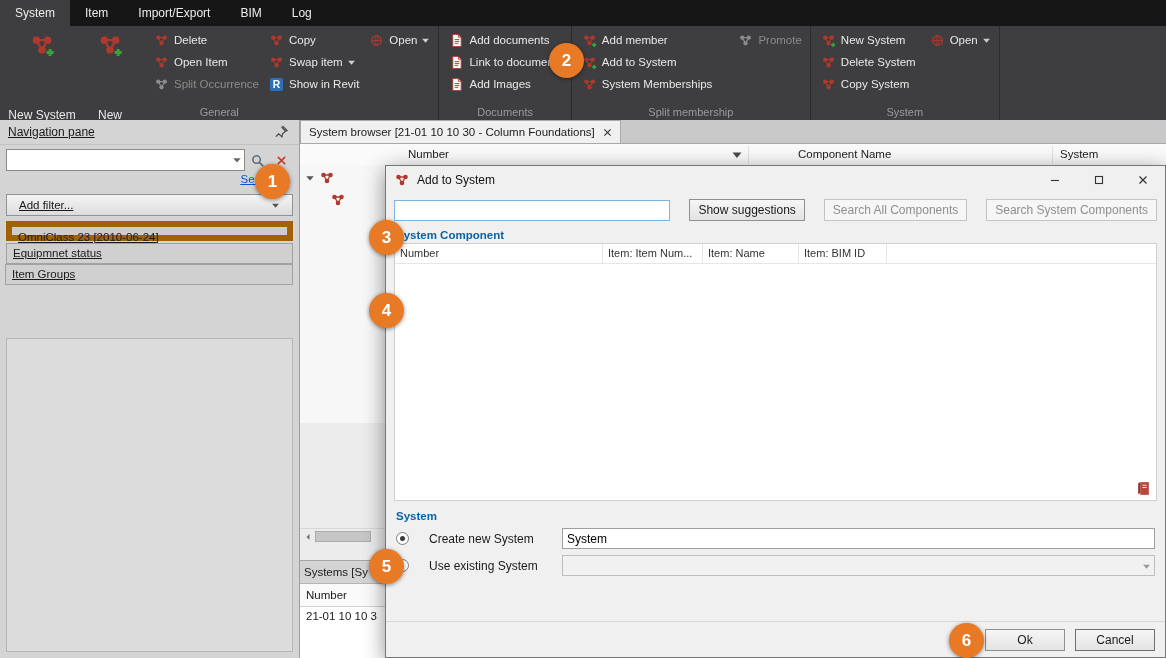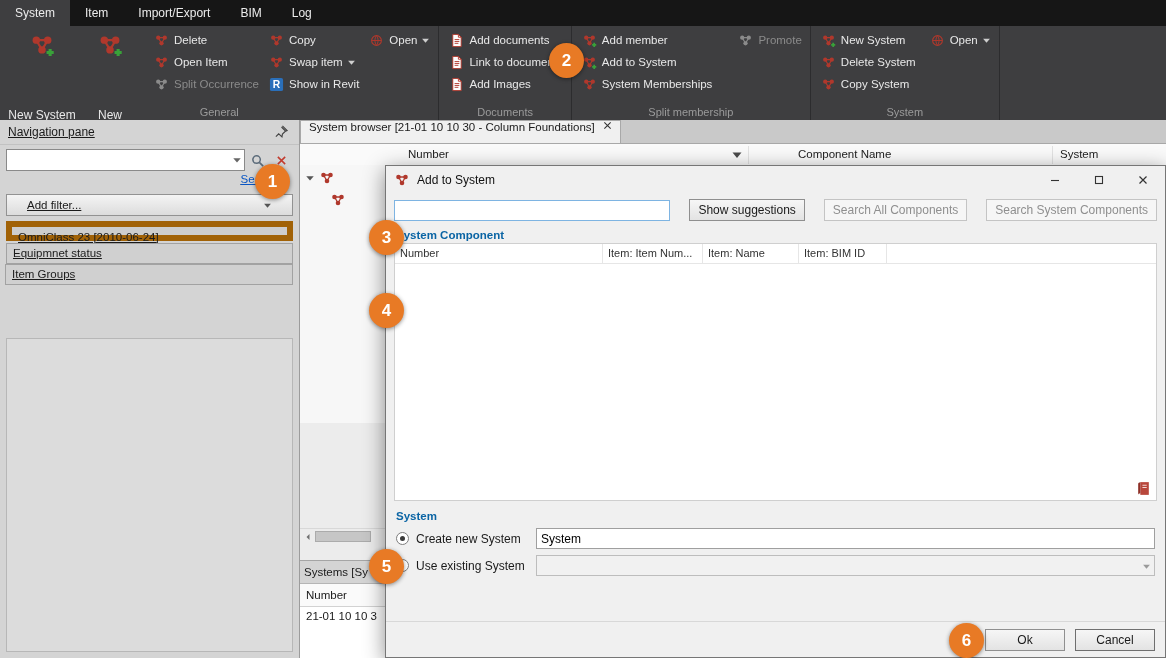--- a/index.html
+++ b/index.html
@@ -32,35 +32,35 @@
            border-right:1px solid #9c9c9c;box-sizing:border-box;text-decoration:underline;}
   .np-header{height:24px;line-height:24px;padding-left:8px;font-size:12px;position:relative;border-bottom:1px solid #c2c2c2;}
   .np-pin{position:absolute;right:10px;top:4px;width:15px;height:15px;line-height:0;}
   .np-search{display:flex;align-items:center;margin:3px 6px 0 6px;height:24px;}
   .np-combo{flex:1;height:22px;background:#fff;border:1px solid #8a8a8a;position:relative;box-sizing:border-box;}
   .np-combo .chevbox{position:absolute;right:2px;top:5px;width:10px;height:10px;color:#666;line-height:0;}
   .np-iconbtn{width:24px;height:22px;display:flex;align-items:center;justify-content:center;line-height:0;}
   .np-link{height:17px;text-align:right;padding-right:22px;margin-top:1px;}
   .np-link a{color:#0a56c4;font-size:11.5px;}
   .np-addfilter{margin:4px 6px 0 6px;height:22px;background:linear-gradient(#f4f4f4,#dcdcdc);
-                border:1px solid #929292;display:flex;align-items:center;padding:0 20px;box-sizing:border-box;}
+                border:1px solid #929292;display:flex;align-items:center;padding:0 12px;box-sizing:border-box;}
   .np-addfilter .lbl{flex:1;}
   .np-addfilter .chev{color:#555;}
   .np-omni{margin:5px 6px 0 6px;height:20px;line-height:20px;background:#cdcdcd;border:6px solid #a16207;
            padding-left:6px;box-sizing:border-box;}
   .np-coltabs{margin:2px 6px 0 6px;display:flex;flex-direction:column;}
   .np-coltab{flex:1;height:19px;line-height:19px;background:#d0d0d0;border:1px solid #a2a2a2;
              padding-left:6px;box-sizing:border-box;}
   .np-coltab + .np-coltab{margin-left:-1px;}
   .np-list{position:absolute;left:6px;right:6px;top:218px;bottom:6px;background:#dcdcdc;border:1px solid #b7b7b7;}
 
   
   .main{position:absolute;left:300px;top:120px;right:0;bottom:0;background:#ececec;}
   .doc-tabstrip{height:23px;background:#c9c9c9;display:flex;border-bottom:1px solid #a8a8a8;}
-  .doc-tab{background:#f0f0f0;border:1px solid #a8a8a8;border-bottom:none;display:flex;align-items:flex-start;
+  .doc-tab{background:#f0f0f0;border:1px solid #a8a8a8;border-bottom:none;display:flex;align-items:center;
            padding:0 8px;font-size:11.5px;gap:8px;}
   .doc-tab .tclose{width:9px;height:9px;color:#555;line-height:0;}
   .grid-header{position:relative;height:22px;background:#fafafa;border-bottom:1px solid #c9c9c9;font-size:11.5px;color:#222;}
   .gh-label{position:absolute;top:4px;}
   .gh-sep{position:absolute;top:2px;bottom:2px;width:1px;background:#e2e2e2;}
   .sort-tri{position:absolute;top:7px;width:10px;height:8px;color:#4a4a4a;line-height:0;}
   .tree{position:absolute;left:0;right:0;top:45px;bottom:235px;background:#f7f7f7;}
   .tree-row{position:absolute;display:flex;align-items:center;gap:4px;}
   .texp{width:10px;height:10px;color:#555;line-height:0;}
   .hscroll{position:absolute;left:0;right:0;top:408px;height:15px;background:#ececec;border-top:1px solid #d8d8d8;display:flex;}
@@ -87,21 +87,21 @@
   .tin.focus{border-color:#7eb4e2;}
   .dlg-search .tin{flex:1;}
   .btn{height:22px;padding:0 8px;font-family:"Liberation Sans",sans-serif;font-size:12px;color:#1a1a1a;
        background:linear-gradient(#f6f6f6,#e3e3e3);border:1px solid #8f8f8f;white-space:nowrap;}
   .btn.ghost{background:#f6f6f6;border-color:#c4c4c4;color:#8f8f8f;}
   .sec-label{font-weight:bold;font-size:11.5px;color:#0a64a4;padding:5px 10px 2px 10px;}
   .dlg-table{margin:0 8px;height:258px;background:#fff;border:1px solid #cfcfcf;position:relative;box-sizing:border-box;}
   .dt-head{display:flex;height:19px;border-bottom:1px solid #e6e6e6;}
   .dth{border-right:1px solid #e6e6e6;box-sizing:border-box;padding:3px 0 0 5px;font-size:11px;color:#333;white-space:nowrap;overflow:hidden;}
   .dt-corner{position:absolute;right:4px;bottom:3px;width:17px;height:17px;line-height:0;}
-  .dlg-radio-row{display:flex;align-items:center;gap:7px;padding:4px 10px 2px 10px;}
+  .dlg-radio-row{display:flex;align-items:center;gap:20px;padding:4px 10px 2px 10px;}
   .radio{width:13px;height:13px;border:1px solid #7d7d7d;border-radius:50%;background:#fff;position:relative;flex:none;box-sizing:border-box;}
   .radio.checked::after{content:"";position:absolute;left:3px;top:3px;width:5px;height:5px;border-radius:50%;background:#3a3a3a;}
   .rlabel{width:113px;font-size:12px;}
   .dlg-radio-row .tin{flex:1;}
   .combo{flex:1;height:21px;background:#f1f1f1;border:1px solid #bdbdbd;position:relative;box-sizing:border-box;}
   .combo .chevbox{position:absolute;right:3px;top:6px;width:9px;height:9px;color:#9a9a9a;line-height:0;}
   .dlg-footer{position:absolute;left:0;right:0;bottom:0;height:35px;border-top:1px solid #d8d8d8;
               display:flex;align-items:center;justify-content:flex-end;gap:10px;padding-right:10px;}
   .btn-foot{width:80px;}
   .btn-foot.default{border-color:#6f6f6f;}

